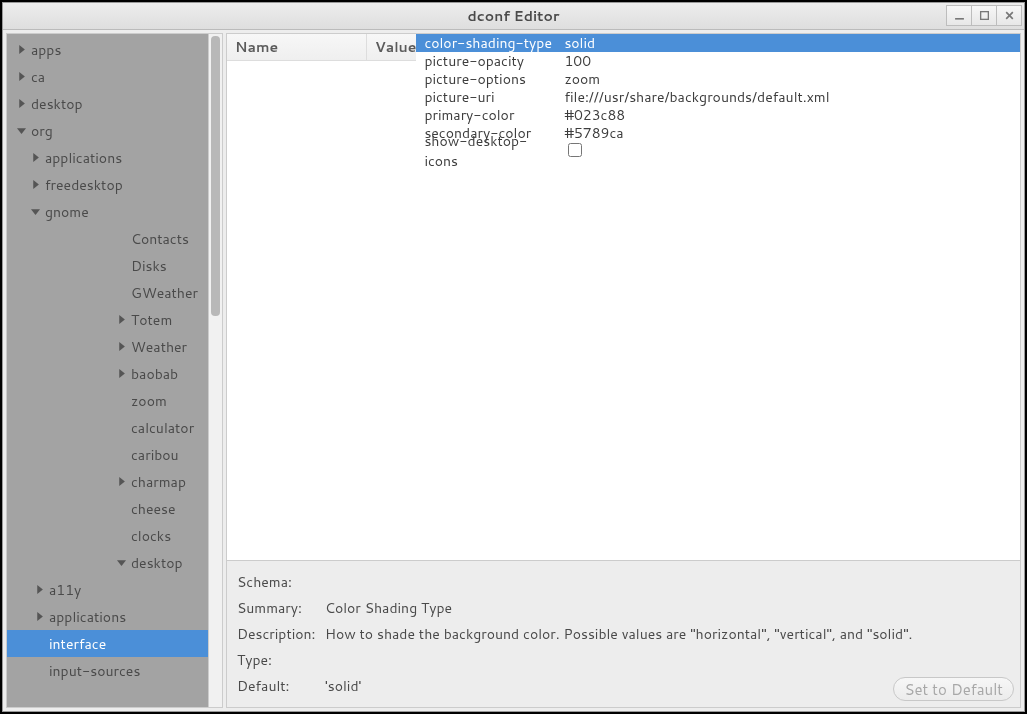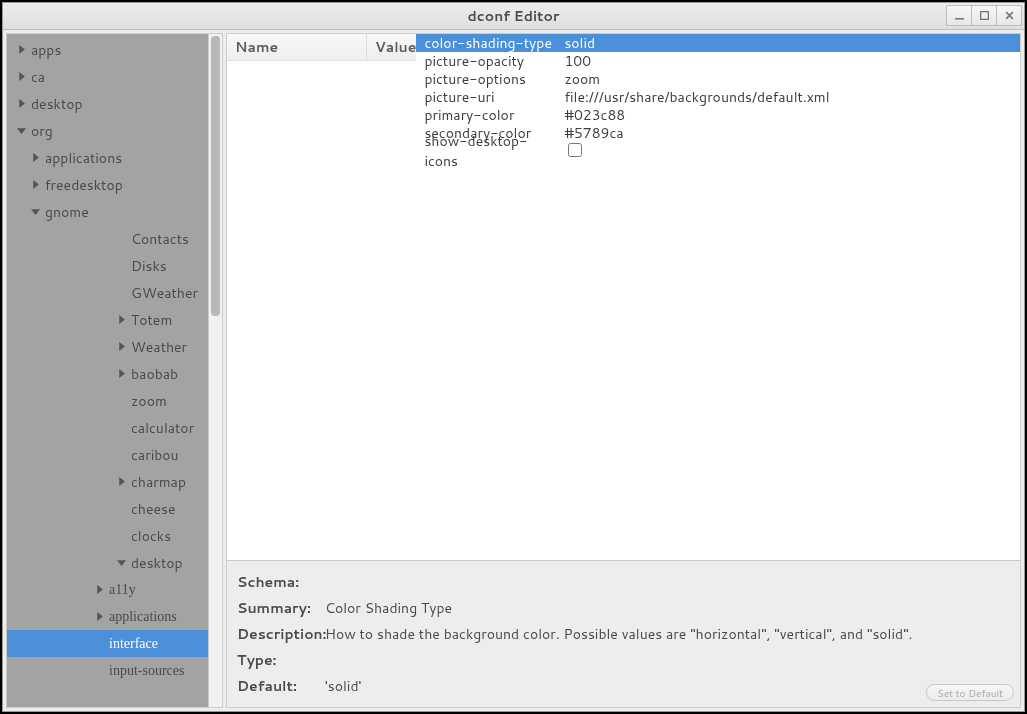--- a/index.html
+++ b/index.html
@@ -88,21 +88,21 @@
     color: #555;
   }
   .node .exp svg { width: 9px; height: 9px; }
   .node.selected {
     background: #4b8fd8;
     color: #fff;
   }
   .d0 { padding-left: 8px; }
   .d1 { padding-left: 22px; }
   .d2 { padding-left: 60px; margin-left: 48px; }
-  .d3 { padding-left: 86px; font-family: Liberation Serif, serif; }
+  .d3 { padding-left: 26px; }
   .sb-scroll {
     width: 14px;
     background: #f1f1f1;
     border: 1px solid #ccc;
     border-left: 0;
     margin: 3px 3px 3px 0;
     position: relative;
   }
   .sb-thumb {
     position: absolute;
@@ -159,34 +159,34 @@
     border: 1px solid #ccc;
     border-top: 0;
     background: #ededed;
     padding: 8px 10px 8px 10px;
     position: relative;
     color: #4a4a4a;
     font-weight: 500;
     line-height: 26px;
   }
   .detail-row { display: flex; }
-  .detail-row .dlabel { width: 88px; font-weight: bold; }
+  .detail-row .dlabel { width: 88px; }
   .detail-row .dvalue { flex: 1; }
   .default-btn {
     position: absolute;
     right: 6px;
     bottom: 6px;
-    height: 17px;
+    height: 24px;
     padding: 0 10px;
     background: linear-gradient(#f7f7f7,#ececec);
     border: 1px solid #c8c8c8;
     border-radius: 12px;
     color: #a8a8a8;
     font-family: inherit;
-    font-size: 10px;
+    font-size: 15px;
   }
 </style>
 </head>
 <body>
 
 <div class="window">
   <div class="titlebar">
     <div class="title">dconf Editor</div>
     <div class="win-controls">
       <div class="win-btn">

